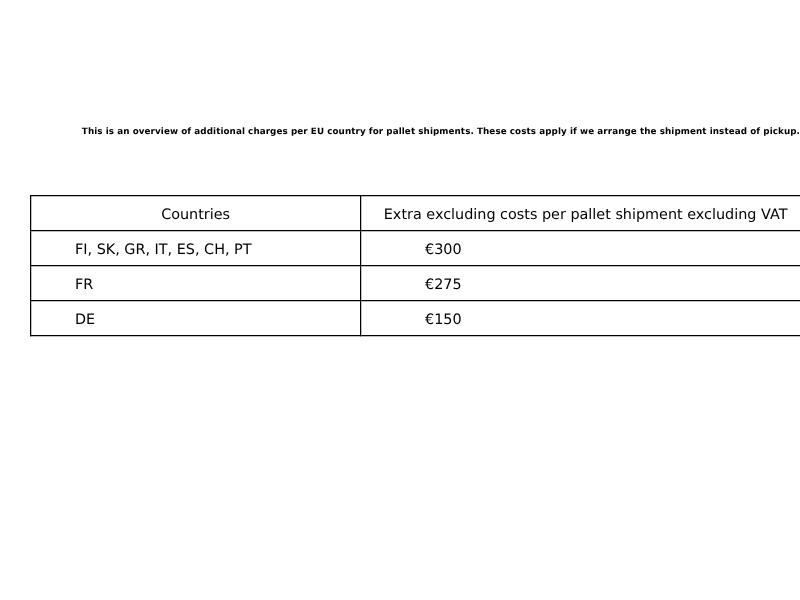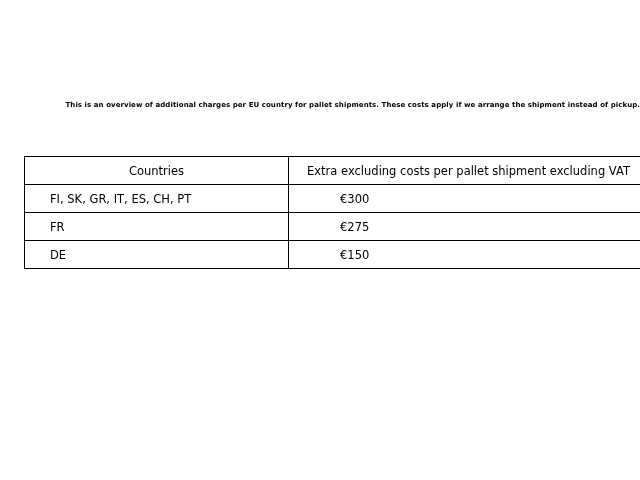--- a/index.html
+++ b/index.html
@@ -49,21 +49,21 @@
     color: #000000;
     vertical-align: middle;
     white-space: nowrap;
     overflow: hidden;
   }
   table.charges th {
     text-align: center;
   }
   table.charges td.countries-cell {
     text-align: left;
-    padding-left: 25px;
+    padding-left: 35px;
   }
   table.charges td.cost-cell {
     text-align: left;
     padding-left: 51px;
   }
 </style>
 </head>
 <body>
 
 <div class="page">

